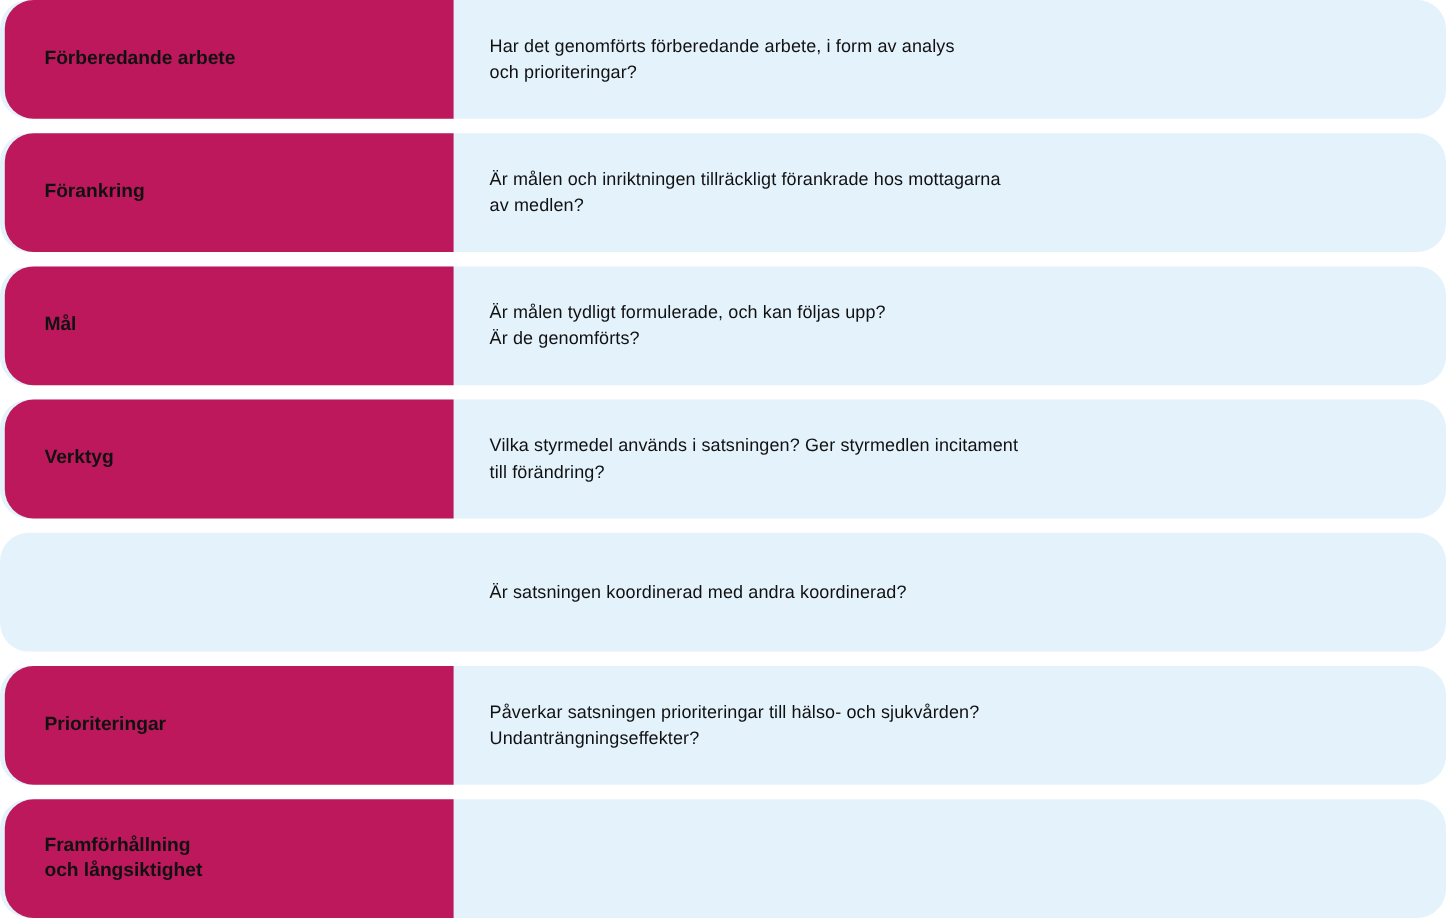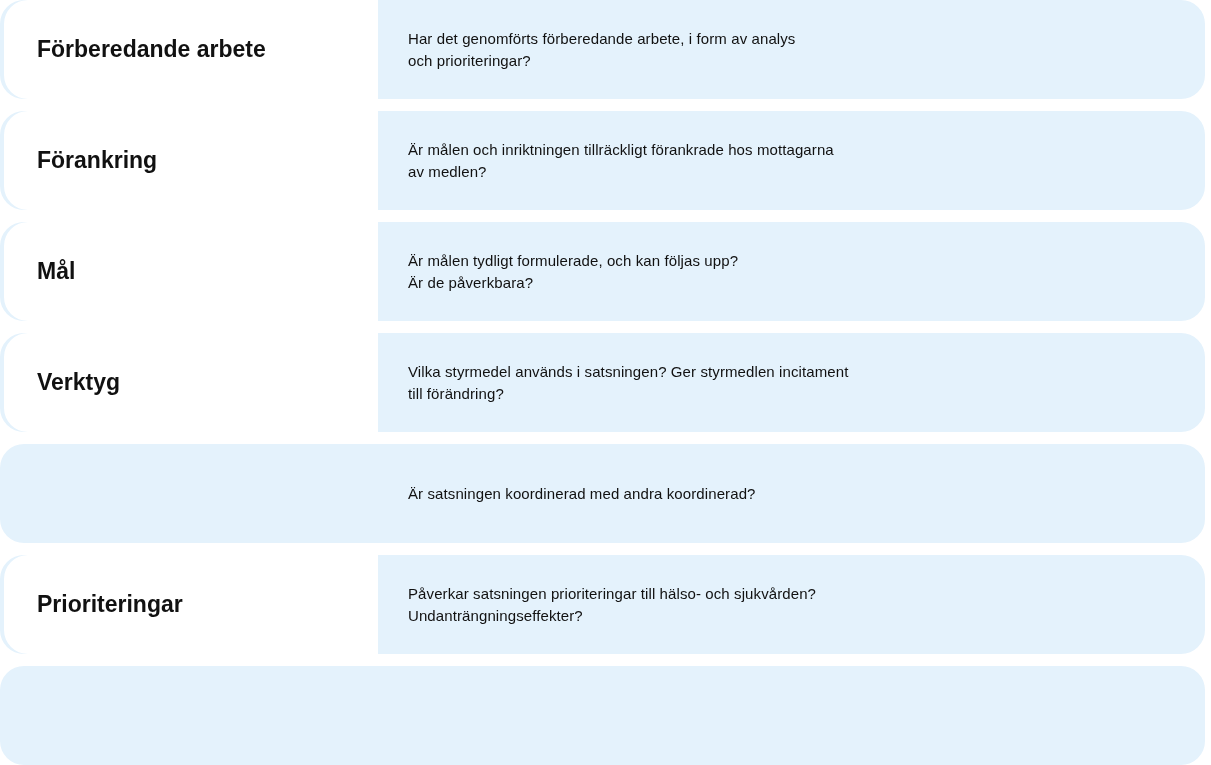--- a/index.html
+++ b/index.html
@@ -28,28 +28,28 @@
   }
   .row:last-child {
     margin-bottom: 0;
   }
   .row-label {
     position: absolute;
     left: 4px;                
     top: 0;
     bottom: 0;
     width: 374px;
-    background: #ffffff;      
+    background: #be185d;      
     border-radius: 24px 0 0 24px;
     display: flex;
     align-items: center;
     box-sizing: border-box;
     padding-left: 33px;
     font-weight: bold;
-    font-size: 23px;
+    font-size: 16px;
     line-height: 1.3;
     white-space: pre-line;
   }
   .row-question {
     position: absolute;
     left: 378px;
     right: 0;
     top: 0;
     bottom: 0;
     display: flex;
@@ -76,35 +76,37 @@
 
   <div class="row">
     <div class="row-label">Förankring</div>
     <div class="row-question">Är målen och inriktningen tillräckligt förankrade hos mottagarna
 av medlen?</div>
   </div>
 
   <div class="row">
     <div class="row-label">Mål</div>
     <div class="row-question">Är målen tydligt formulerade, och kan följas upp?
-Är de påverkbara?</div>
+Är de genomförts?</div>
   </div>
 
   <div class="row">
     <div class="row-label">Verktyg</div>
     <div class="row-question">Vilka styrmedel används i satsningen? Ger styrmedlen incitament
 till förändring?</div>
   </div>
 
   <div class="row">
     <div class="row-question">Är satsningen koordinerad med andra koordinerad?</div>
   </div>
 
   <div class="row">
     <div class="row-label">Prioriteringar</div>
     <div class="row-question">Påverkar satsningen prioriteringar till hälso- och sjukvården?
 Undanträngningseffekter?</div>
   </div>
 
   <div class="row">
+    <div class="row-label">Framförhållning
+och långsiktighet</div>
   </div>
 
 </div>
 
 </body></html>

